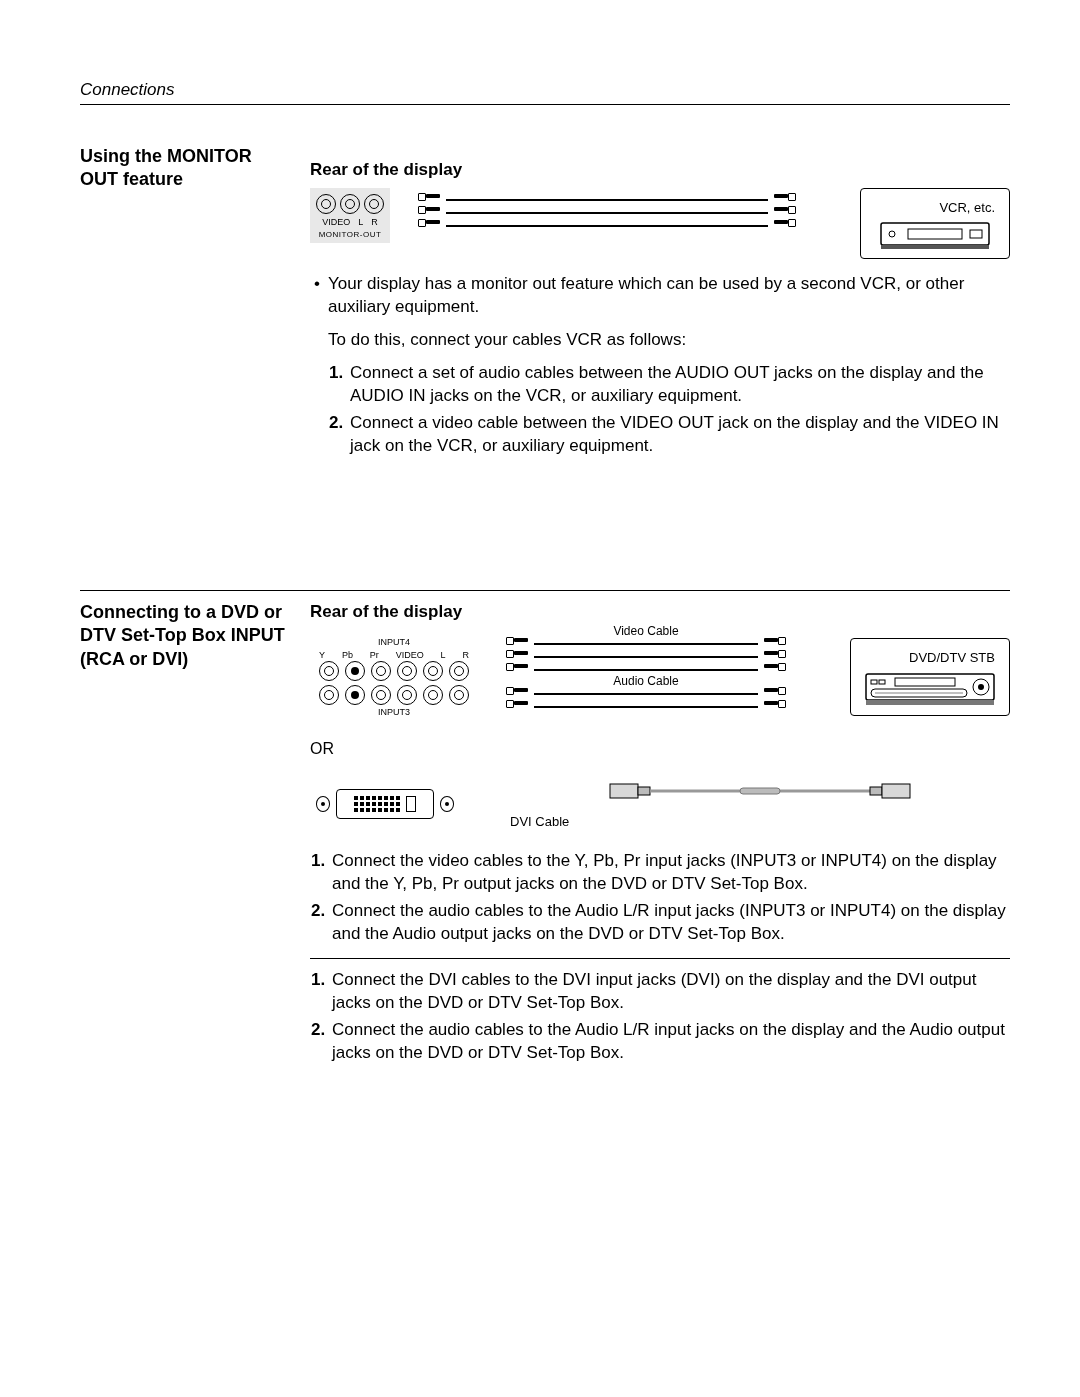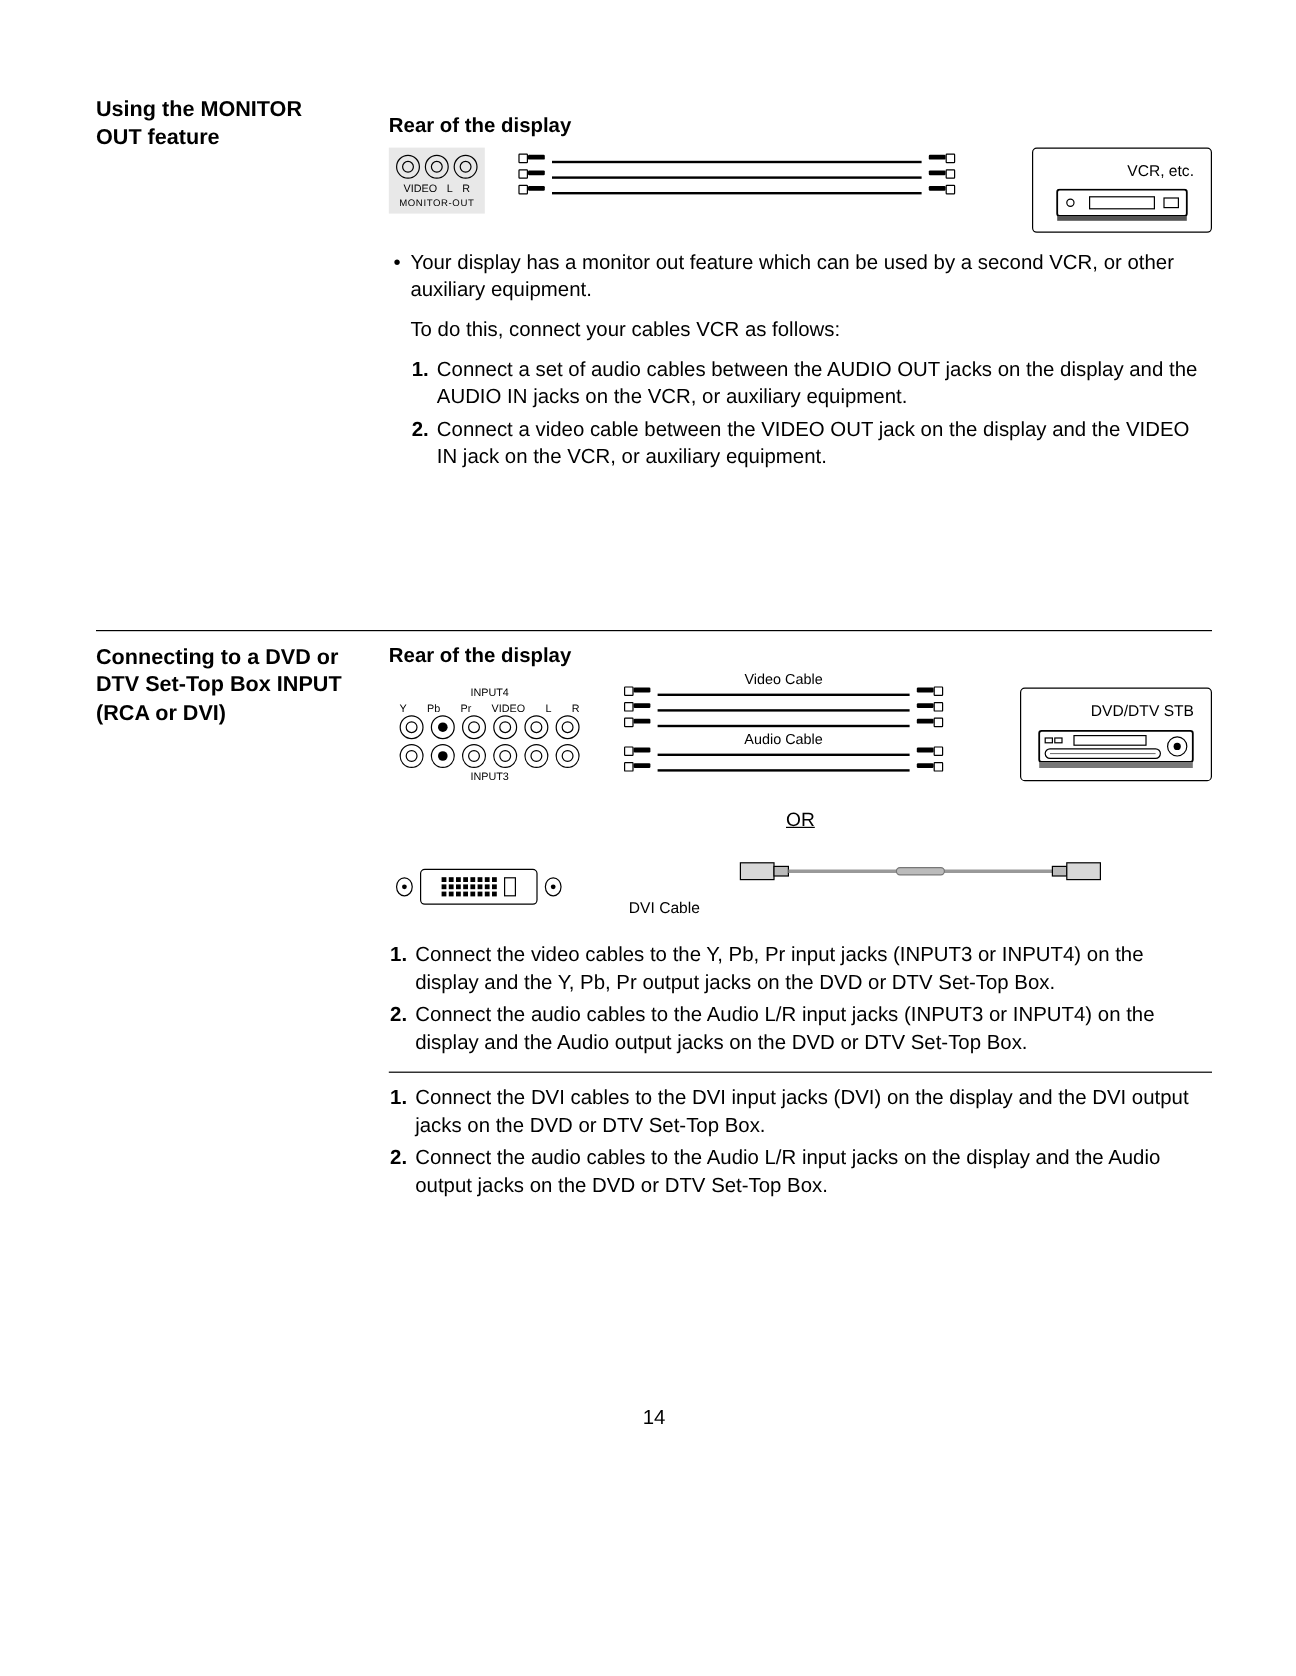--- a/index.html
+++ b/index.html
@@ -15,21 +15,21 @@
   }
   .header {
     font-style: italic;
     font-size: 17px;
     border-bottom: 1.5px solid #000;
     padding-bottom: 4px;
     margin-bottom: 40px;
   }
   .section {
     display: flex;
-    gap: 39px;
+    gap: 25px;
     margin-bottom: 120px;
   }
   .section.second {
     margin-bottom: 20px;
     border-top: 1.5px solid #000;
     padding-top: 10px;
   }
   .section-divider {
     border-top: 1.5px solid #000;
     margin-top: 6px;
@@ -134,29 +134,30 @@
   }
   .dvi-pins span { background:#000; width:4px; height:4px; }
   .dvi-side-hole {
     width:14px; height:14px; border:1.5px solid #000; border-radius:50%; margin:0 6px;
     display:flex; align-items:center; justify-content:center;
   }
   .dvi-side-hole::after { content:""; width:4px; height:4px; background:#000; border-radius:50%; }
   .dvi-cable-block { flex:1; text-align:left; }
   .dvi-cable-svg { width:100%; }
   .dvi-caption { font-size:13px; margin-top:2px; }
-  .or-text { text-align:center; font-size:16px; margin:8px 0 0 0;text-decoration:underline; }
+  .or-text { text-align:left; font-size:16px; margin:8px 0 0 0; }
   hr.thin { border:none; border-top:1.5px solid #000; margin:12px 0 10px 0; }
   .page-num { text-align:center; font-size:17px; margin-top:160px; }
 </style>
 </head>
 <body>
 
 <div class="page">
 
+  <div class="header">Connections</div>
 
   <div class="section">
     <div class="section-divider" style="position:absolute;"></div>
     <div class="side-heading">Using the MONITOR OUT feature</div>
     <div class="body-col">
 
       <div class="sub-heading">Rear of the display</div>
 
       <div class="diagram-row">
 
@@ -355,14 +356,13 @@
 
       <hr class="thin">
 
       <ol class="steps">
         <li>Connect the DVI cables to the DVI input jacks (DVI) on the display and the DVI output jacks on the DVD or DTV Set-Top Box.</li>
         <li>Connect the audio cables to the Audio L/R input jacks on the display and the Audio output jacks on the DVD or DTV Set-Top Box.</li>
       </ol>
     </div>
   </div>
 
-  <div class="page-num">14</div>
 </div>
 
 </body></html>

